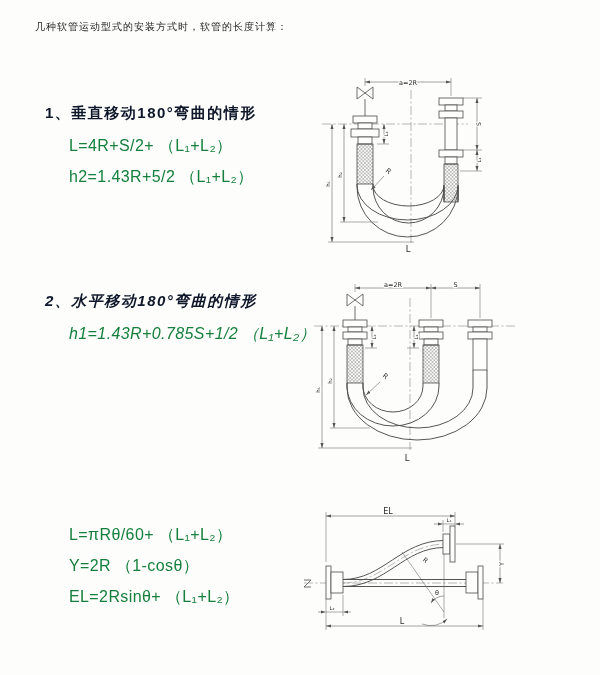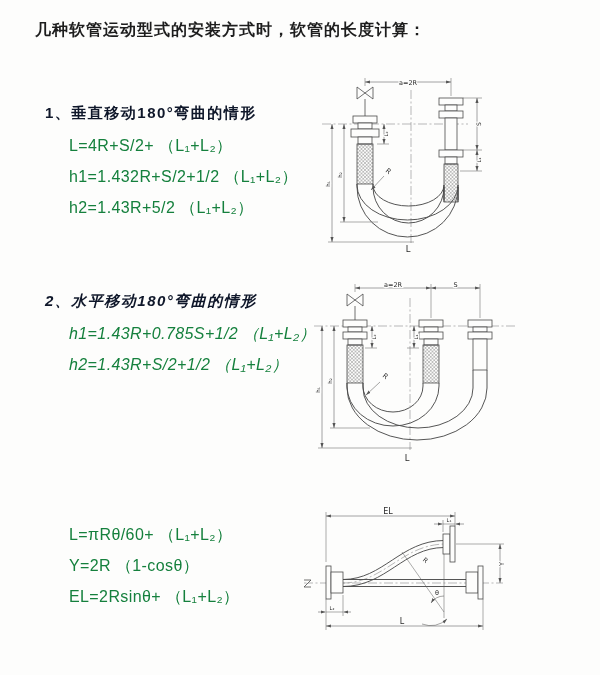--- a/index.html
+++ b/index.html
@@ -4,21 +4,21 @@
 <style>
   html,body{margin:0;padding:0;}
   body{
     width:600px;height:675px;position:relative;overflow:hidden;
     background:#fdfdfc;
     font-family:"Liberation Sans","DejaVu Sans",sans-serif;
     color:#222;
   }
   .page-title{
     position:absolute;left:35px;top:20px;
-    font-size:16px;font-weight:bold;letter-spacing:1px;color:#1d1d1d;
+    font-size:10px;font-weight:normal;letter-spacing:1px;color:#1d1d1d;
   }
   .section{position:absolute;left:45px;}
   .sec-heading{font-size:15px;font-weight:bold;letter-spacing:1.5px;color:#0f172a;}
   .formulas{margin-top:7px;padding-left:24px;}
   .formula{font-size:16px;line-height:31px;color:#15803d;letter-spacing:.4px;white-space:pre;}
   #sec1{top:104px;}
   #sec2{top:292px;font-style:italic;}
   #sec3{top:512px;}
   .diag{position:absolute;}
   #diag1{left:316px;top:72px;width:274px;height:184px;}
@@ -39,30 +39,28 @@
 </style>
 </head>
 <body>
 
 <div class="page-title">几种软管运动型式的安装方式时，软管的长度计算：</div>
 
 <div class="section" id="sec1">
   <div class="sec-heading">1、垂直移动180°弯曲的情形</div>
   <div class="formulas">
     <div class="formula">L=4R+S/2+ （L₁+L₂）</div>
-    <div class="formula">h1=1.432R+S/2+1/2 （L₁+L₂）</div>
     <div class="formula">h2=1.43R+5/2 （L₁+L₂）</div>
   </div>
 </div>
 
 <div class="section" id="sec2">
   <div class="sec-heading">2、水平移动180°弯曲的情形</div>
   <div class="formulas">
     <div class="formula">h1=1.43R+0.785S+1/2 （L₁+L₂）</div>
-    <div class="formula">h2=1.43R+S/2+1/2 （L₁+L₂）</div>
   </div>
 </div>
 
 <div class="section" id="sec3">
   <div class="formulas">
     <div class="formula">L=πRθ/60+ （L₁+L₂）</div>
     <div class="formula">Y=2R （1-cosθ）</div>
     <div class="formula">EL=2Rsinθ+ （L₁+L₂）</div>
   </div>
 </div>

